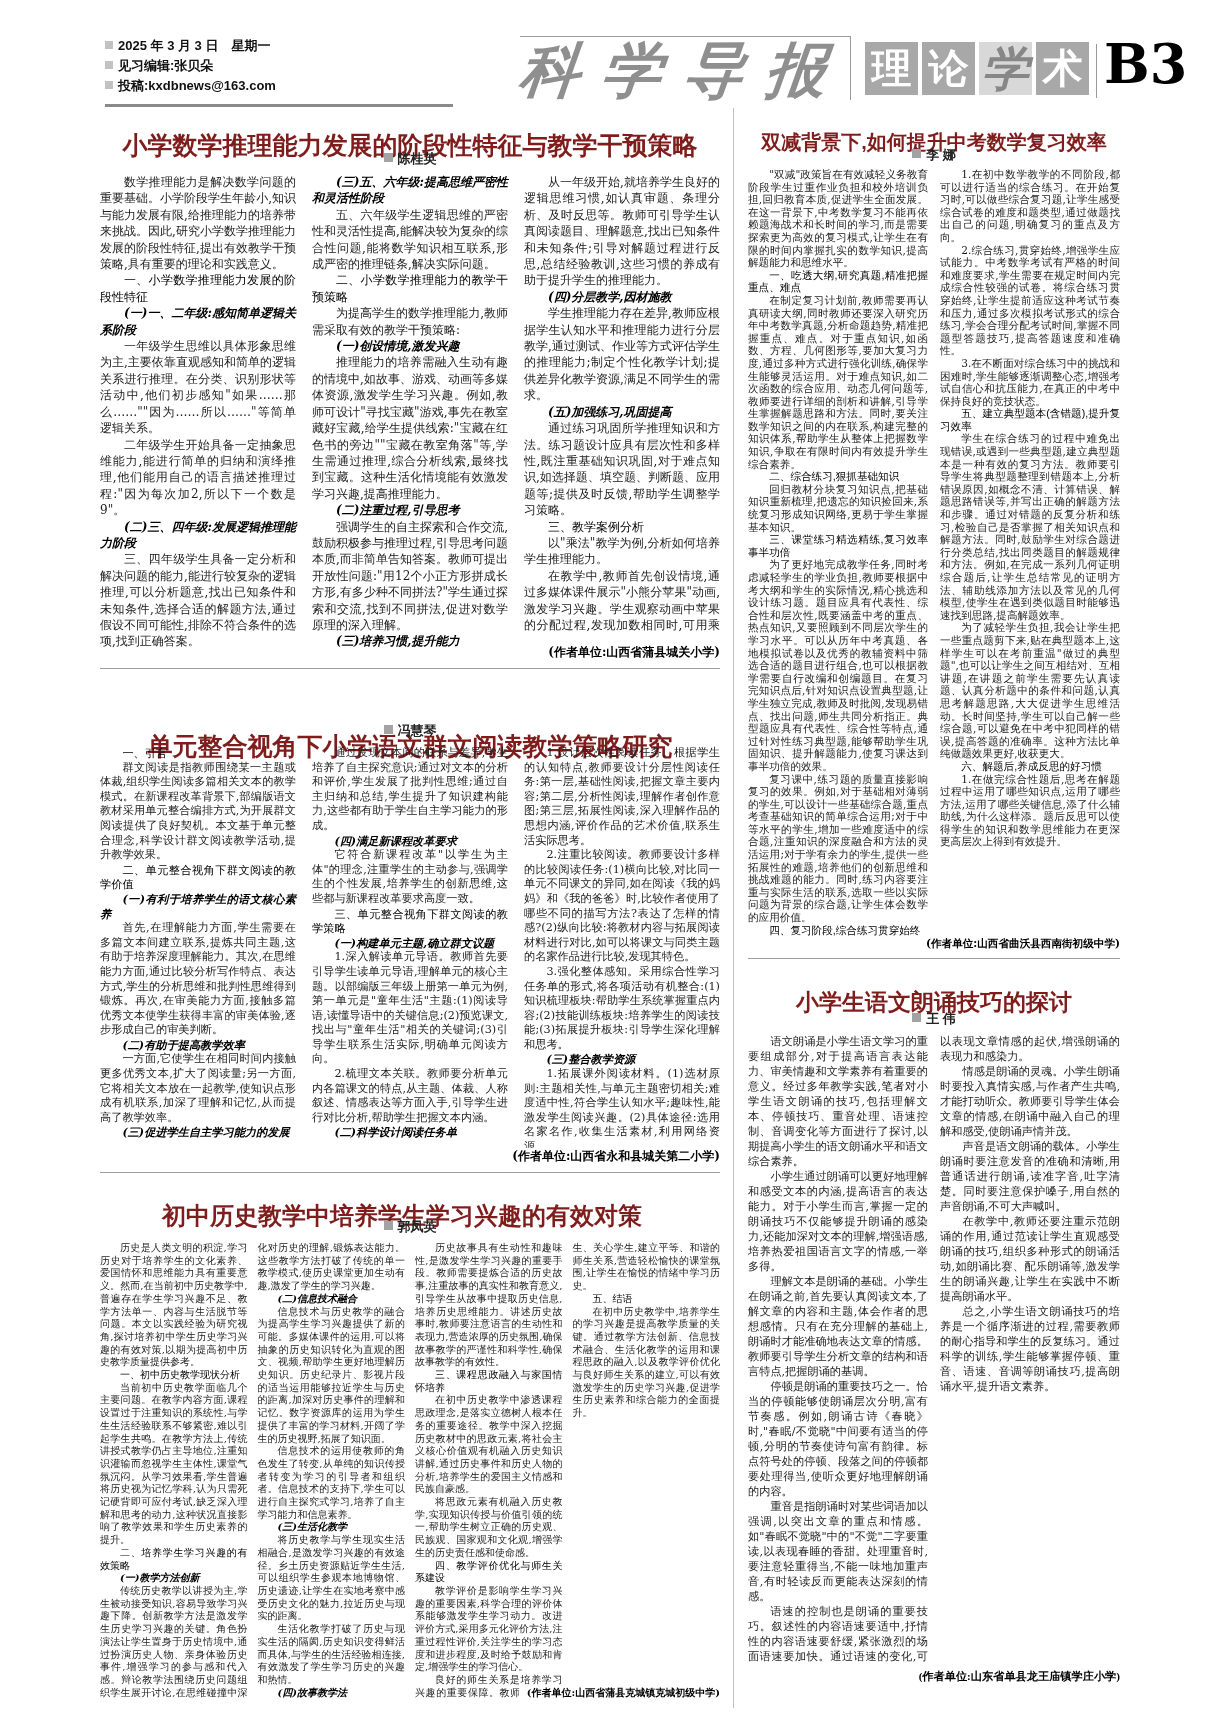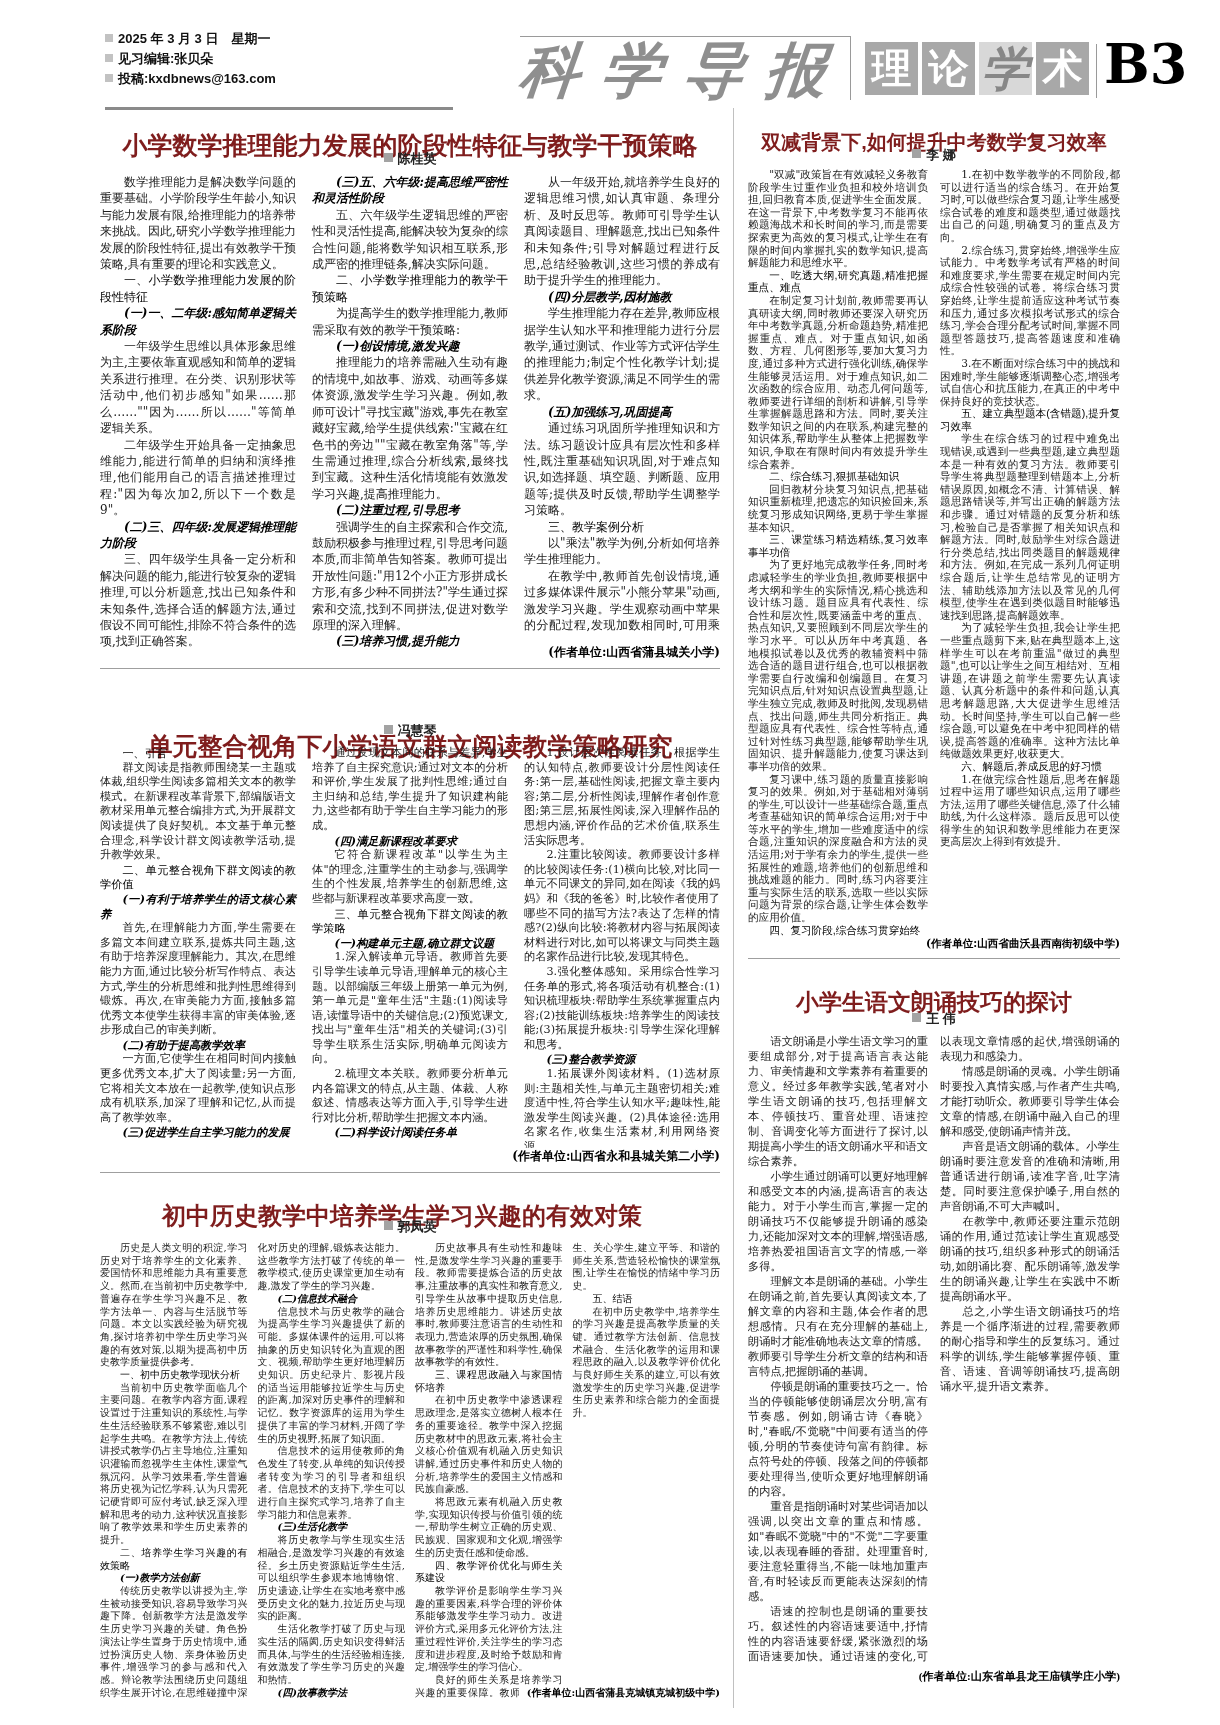--- a/index.html
+++ b/index.html
@@ -1,20 +1,20 @@
 <!DOCTYPE html>
 <html><head>
 <meta charset="utf-8">
 <style>
   html,body{margin:0;padding:0;background:#e8e8e8;}
   .page{position:relative;width:1220px;height:1725px;background:#ffffff;overflow:hidden;
         font-family:"DejaVu Serif", serif;color:#1c1c1c;}
   
-  .info-block{position:absolute;left:105px;top:29px;width:348px;border-bottom:3px solid #8a8a8a;
-              padding-bottom:18px;font-family:"Liberation Sans",sans-serif;}
+  .info-block{position:absolute;left:105px;top:36px;width:348px;border-bottom:3px solid #8a8a8a;
+              padding-bottom:8px;font-family:"Liberation Sans",sans-serif;}
   .info-line{font-size:13px;font-weight:700;color:#111;line-height:20px;white-space:nowrap;}
   .sq{display:inline-block;width:8px;height:8px;background:#c2c2c2;margin-right:5px;vertical-align:1px;}
   .masthead{position:absolute;left:520px;top:40px;font-size:60px;font-weight:700;font-style:italic;
             color:#8f8f8f;letter-spacing:22px;transform:skewX(-6deg);font-family:"DejaVu Serif",serif;line-height:60px;}
   .hline-top{position:absolute;left:520px;top:36px;width:330px;height:1px;background:#9a9a9a;}
   .vtick{position:absolute;left:850px;top:36px;width:1px;height:64px;background:#9a9a9a;}
   .secbox-row{position:absolute;left:865px;top:42px;display:flex;gap:4px;}
   .secbox{width:53px;height:53px;background:#a8a8a8;color:#fff;font-size:40px;line-height:53px;
           text-align:center;font-weight:700;font-family:"Liberation Sans",sans-serif;}
   .secbox.alt{background:#d8d8d8;color:#878787;font-style:italic;font-size:47px;font-family:"DejaVu Serif",serif;}

